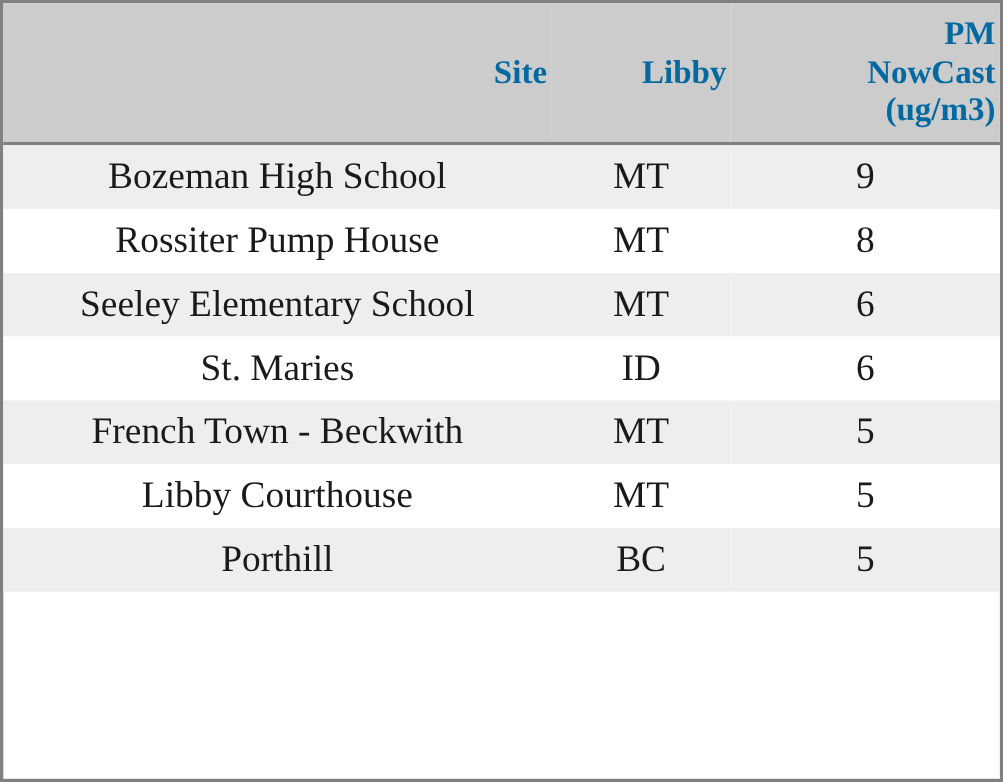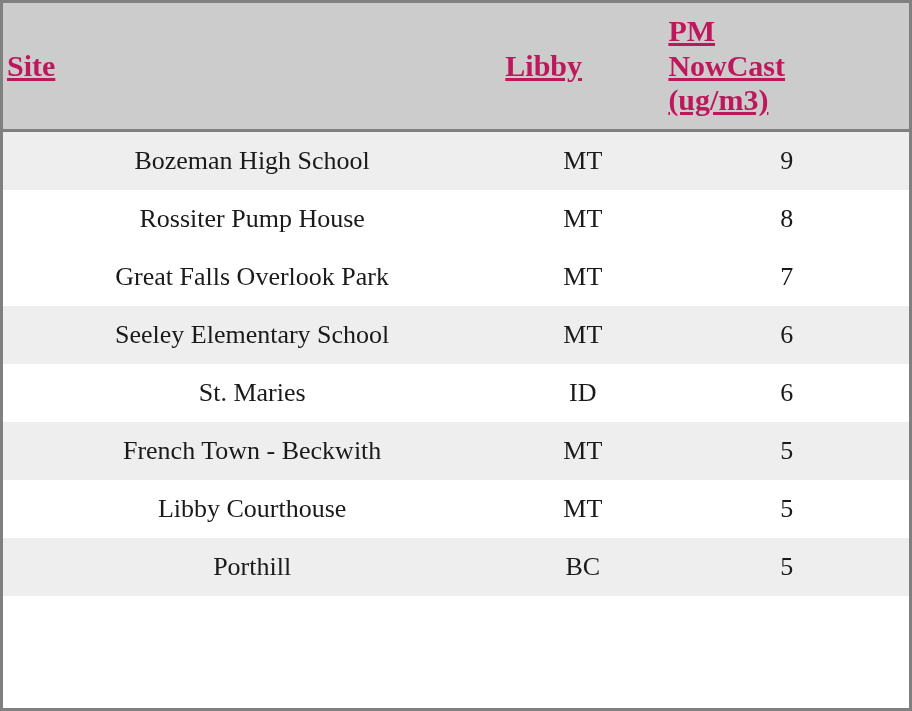--- a/index.html
+++ b/index.html
@@ -24,39 +24,38 @@
     width: 100%;
     border-collapse: collapse;
     table-layout: fixed;
   }
   thead tr {
     background: #cccccc;
   }
   thead th {
     font-weight: bold;
     font-size: 30px;
-    color: #be185d;
-    text-align: left;
+    color: #0369a1;
+    text-align: right;
     vertical-align: middle;
     padding: 6px 4px;
     border: none;
     line-height: 1.15;
-    text-decoration: underline;
   }
   thead tr.header-row {
     height: 126px;
   }
   .header-underline td {
     padding: 0;
     height: 3px;
     background: #808080;
     border: none;
   }
   tbody td {
-    font-size: 26px;
+    font-size: 34px;
     color: #1a1a1a;
     text-align: center;
     vertical-align: middle;
     padding: 0;
     height: 58px;
     border: none;
     font-weight: normal;
   }
   tbody tr.odd-row {
     background: #eeeeee;
@@ -97,25 +96,20 @@
       <tr class="odd-row">
         <td>Bozeman High School</td>
         <td>MT</td>
         <td>9</td>
       </tr>
       <tr class="even-row">
         <td>Rossiter Pump House</td>
         <td>MT</td>
         <td>8</td>
       </tr>
-      <tr class="even-row">
-        <td>Great Falls Overlook Park</td>
-        <td>MT</td>
-        <td>7</td>
-      </tr>
       <tr class="odd-row">
         <td>Seeley Elementary School</td>
         <td>MT</td>
         <td>6</td>
       </tr>
       <tr class="even-row">
         <td>St. Maries</td>
         <td>ID</td>
         <td>6</td>
       </tr>

